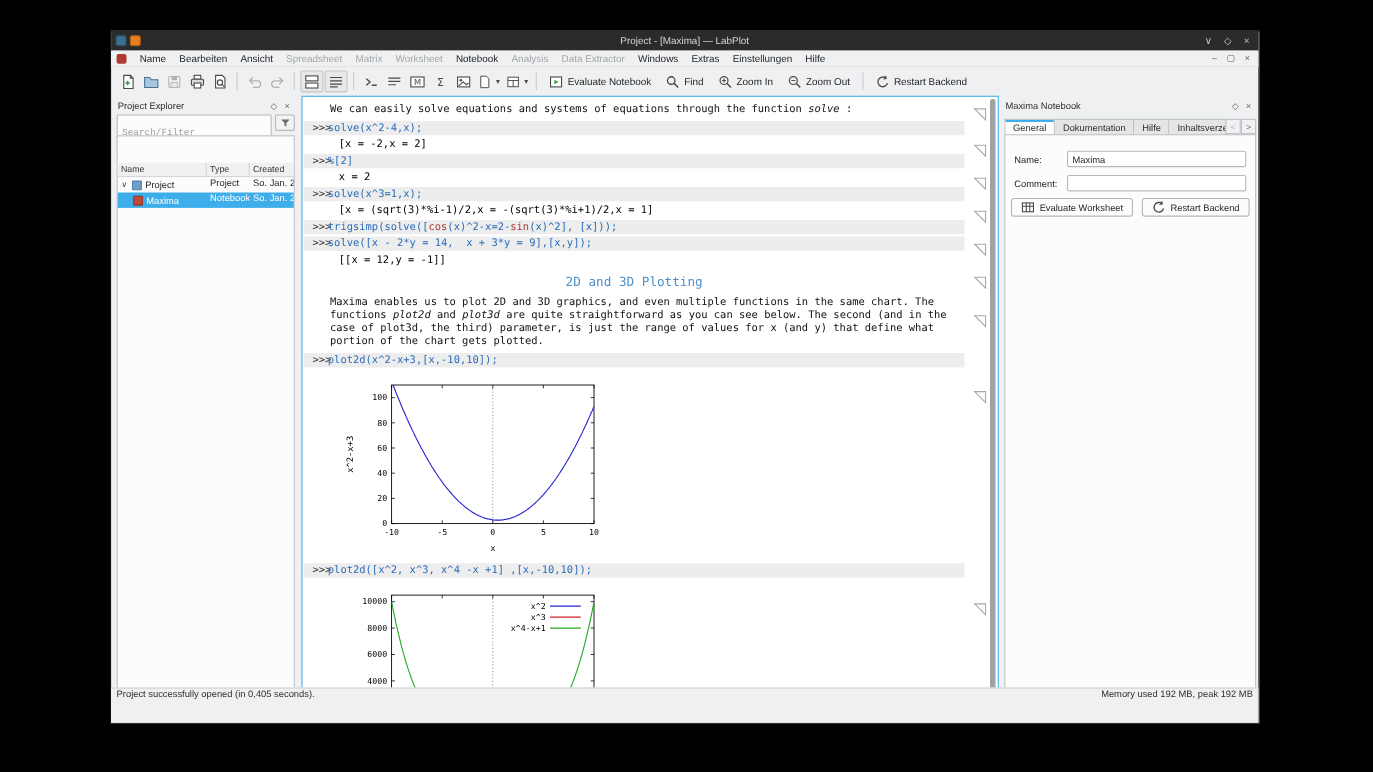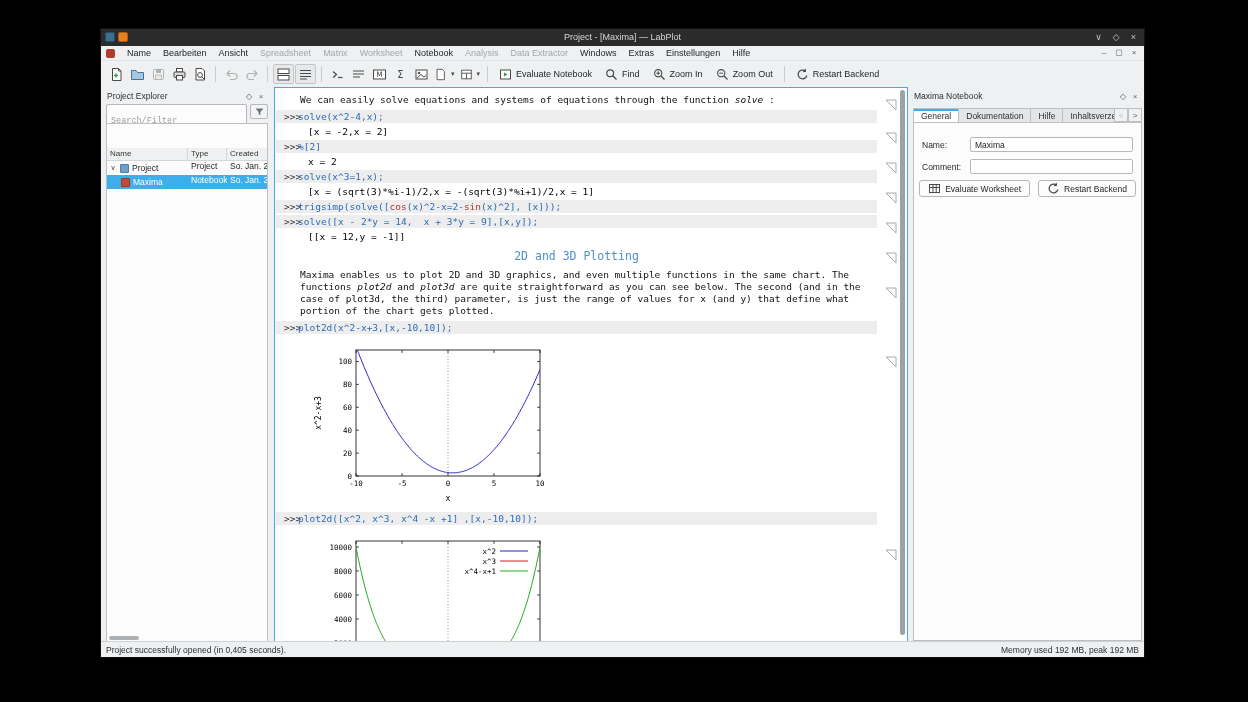--- a/index.html
+++ b/index.html
@@ -89,21 +89,21 @@
   .rp-arrow.disabled { color:#b0b3b5; }
   .rp-panel { position:absolute; top:35px; left:2px; right:2px; bottom:4px; background:#fcfcfc; border:1px solid #bdc0c2; }
   .rp-row { position:absolute; left:8px; right:8px; height:29px; display:flex; align-items:center; }
   .rp-row.name { top:7px; } .rp-row.comment { top:29px; }
   .rp-label { width:48px; font-size:8.5px; color:#232629; flex:none; }
   .rp-input { flex:1; height:15px; border:1px solid #b6b9bb; border-radius:2px; background:#fff; font-size:8.5px; padding:0 4px; font-family:"Liberation Sans",sans-serif; color:#232629; }
   .rp-buttons { position:absolute; top:57px; left:8px; right:8px; display:flex; gap:8px; justify-content:center; }
   .rp-btn { height:17px; border:1px solid #b4b7b9; border-radius:3px; background:#fcfcfc; display:flex; align-items:center; gap:4px; padding:0 8px; font-size:8.5px; color:#232629; white-space:nowrap; }
 
   
-  .statusbar { position:absolute; left:0; right:0; bottom:0; height:16px; border-top:1px solid #cfd1d3; display:flex; align-items:center; font-size:8.5px; color:#2d2f31; padding:0 5px; background:#eff0f1; }
+  .statusbar { position:absolute; left:0; right:0; bottom:0; height:32px; border-top:1px solid #cfd1d3; display:flex; font-size:8.5px; color:#2d2f31; padding:0 5px; background:#eff0f1; }
   .sb-left { flex:1; }
 </style>
 </head>
 <body>
 
 <div class="window">
 
   <div class="titlebar">
     <span class="tb-left">
       <span class="tb-ico app"></span>

